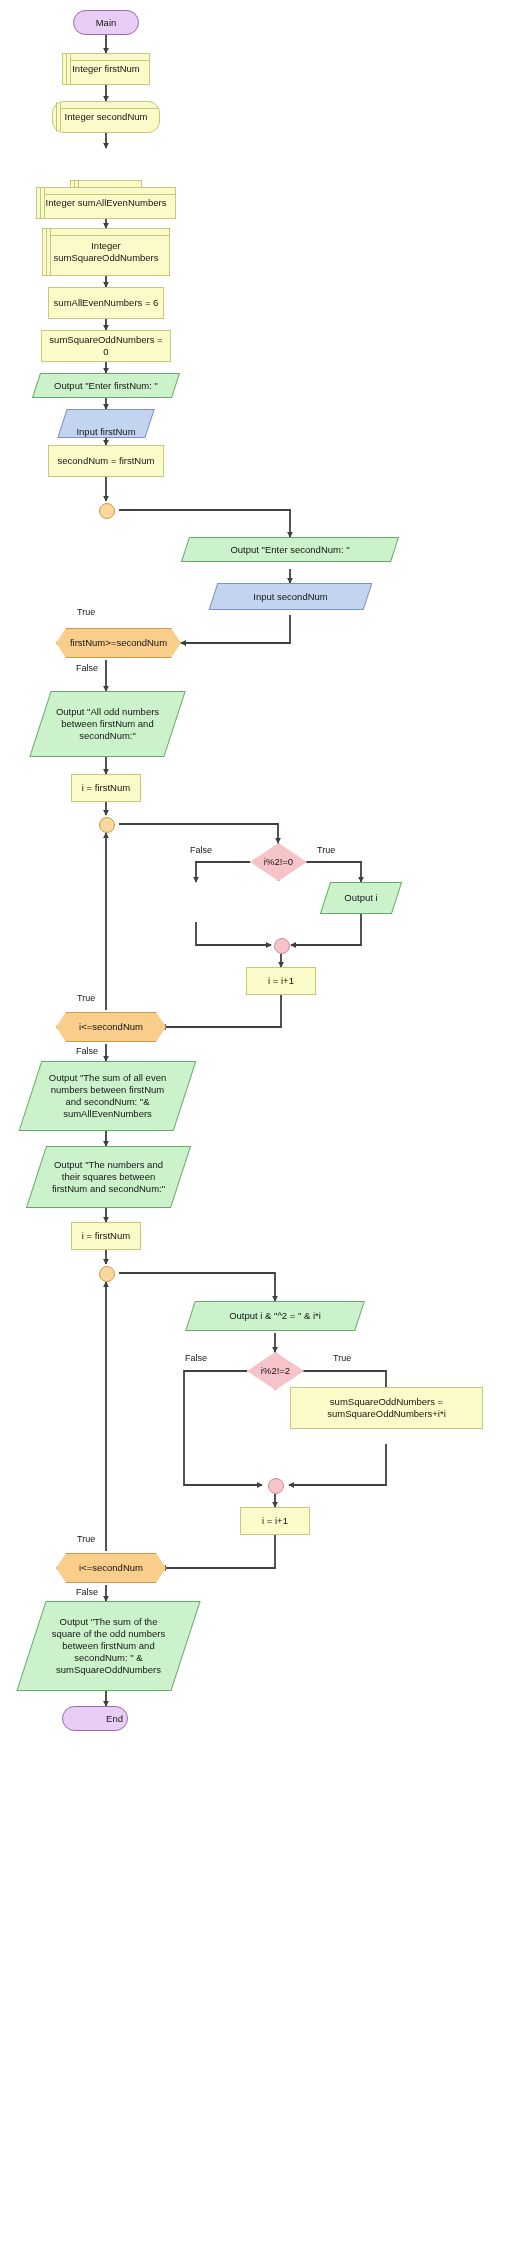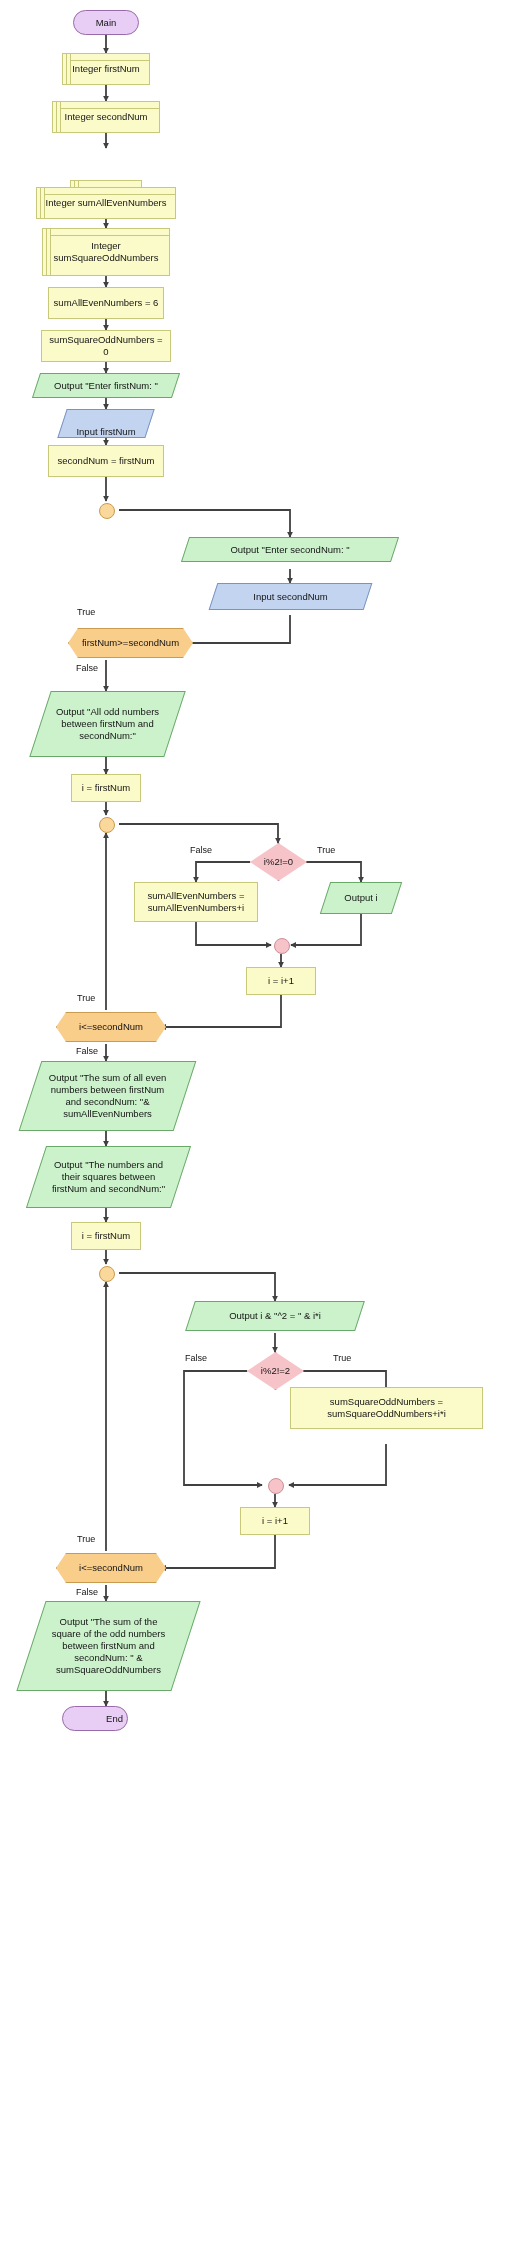--- a/index.html
+++ b/index.html
@@ -212,21 +212,21 @@
 
   <div class="node terminator" style="left:73px; top:10px; width:66px; height:25px;">
     <span class="txt">Main</span>
   </div>
 
   <div class="node decl" style="left:62px; top:53px; width:88px; height:32px;">
     <span class="hbar"></span>
     <span class="txt">Integer firstNum</span>
   </div>
 
-  <div class="node decl" style="left:52px; top:101px; width:108px; height:32px;">
+  <div class="node decl" style="left:52px; top:101px; width:108px; height:32px;border-radius:12px;">
     <span class="hbar"></span>
     <span class="txt">Integer secondNum</span>
   </div>
 
   <div class="node decl" style="left:70px; top:148px; width:72px; height:32px;margin-top:32px;">
     <span class="hbar"></span>
     <span class="txt">Integer i</span>
   </div>
 
   <div class="node decl" style="left:36px; top:187px; width:140px; height:32px;">
@@ -267,21 +267,21 @@
   <div class="node io-out" style="left:185px; top:537px; width:210px; height:25px;">
     <span class="shape"></span>
     <span class="txt">Output "Enter secondNum: "</span>
   </div>
 
   <div class="node io-in" style="left:213px; top:583px; width:155px; height:27px;">
     <span class="shape"></span>
     <span class="txt">Input secondNum</span>
   </div>
 
-  <div class="node loopcond" style="left:68px; top:628px; width:125px; height:30px;">
+  <div class="node loopcond" style="left:56px; top:628px; width:125px; height:30px;">
     <span class="shape"></span>
     <span class="txt">firstNum&gt;=secondNum</span>
   </div>
   <div class="edge-label" style="left:77px; top:607px;">True</div>
   <div class="edge-label" style="left:76px; top:663px;">False</div>
 
   <div class="node io-out" style="left:40px; top:691px; width:135px; height:66px;">
     <span class="shape"></span>
     <span class="txt">Output "All odd numbers
 between firstNum and
@@ -294,24 +294,20 @@
 
   <div class="conn conn-orange" style="left:99px; top:817px; width:14px; height:14px;"></div>
 
   <div class="node decision" style="left:250px; top:843px; width:57px; height:38px;">
     <span class="shape"></span>
     <span class="txt">i%2!=0</span>
   </div>
   <div class="edge-label" style="left:190px; top:845px;">False</div>
   <div class="edge-label" style="left:317px; top:845px;">True</div>
 
-  <div class="node process" style="left:134px; top:882px; width:124px; height:40px;">
-    <span class="txt">sumAllEvenNumbers =
-sumAllEvenNumbers+i</span>
-  </div>
 
   <div class="node io-out" style="left:325px; top:882px; width:72px; height:32px;">
     <span class="shape"></span>
     <span class="txt">Output i</span>
   </div>
 
   <div class="conn conn-pink" style="left:274px; top:938px; width:14px; height:14px;"></div>
 
   <div class="node process" style="left:246px; top:967px; width:70px; height:28px;">
     <span class="txt">i = i+1</span>

